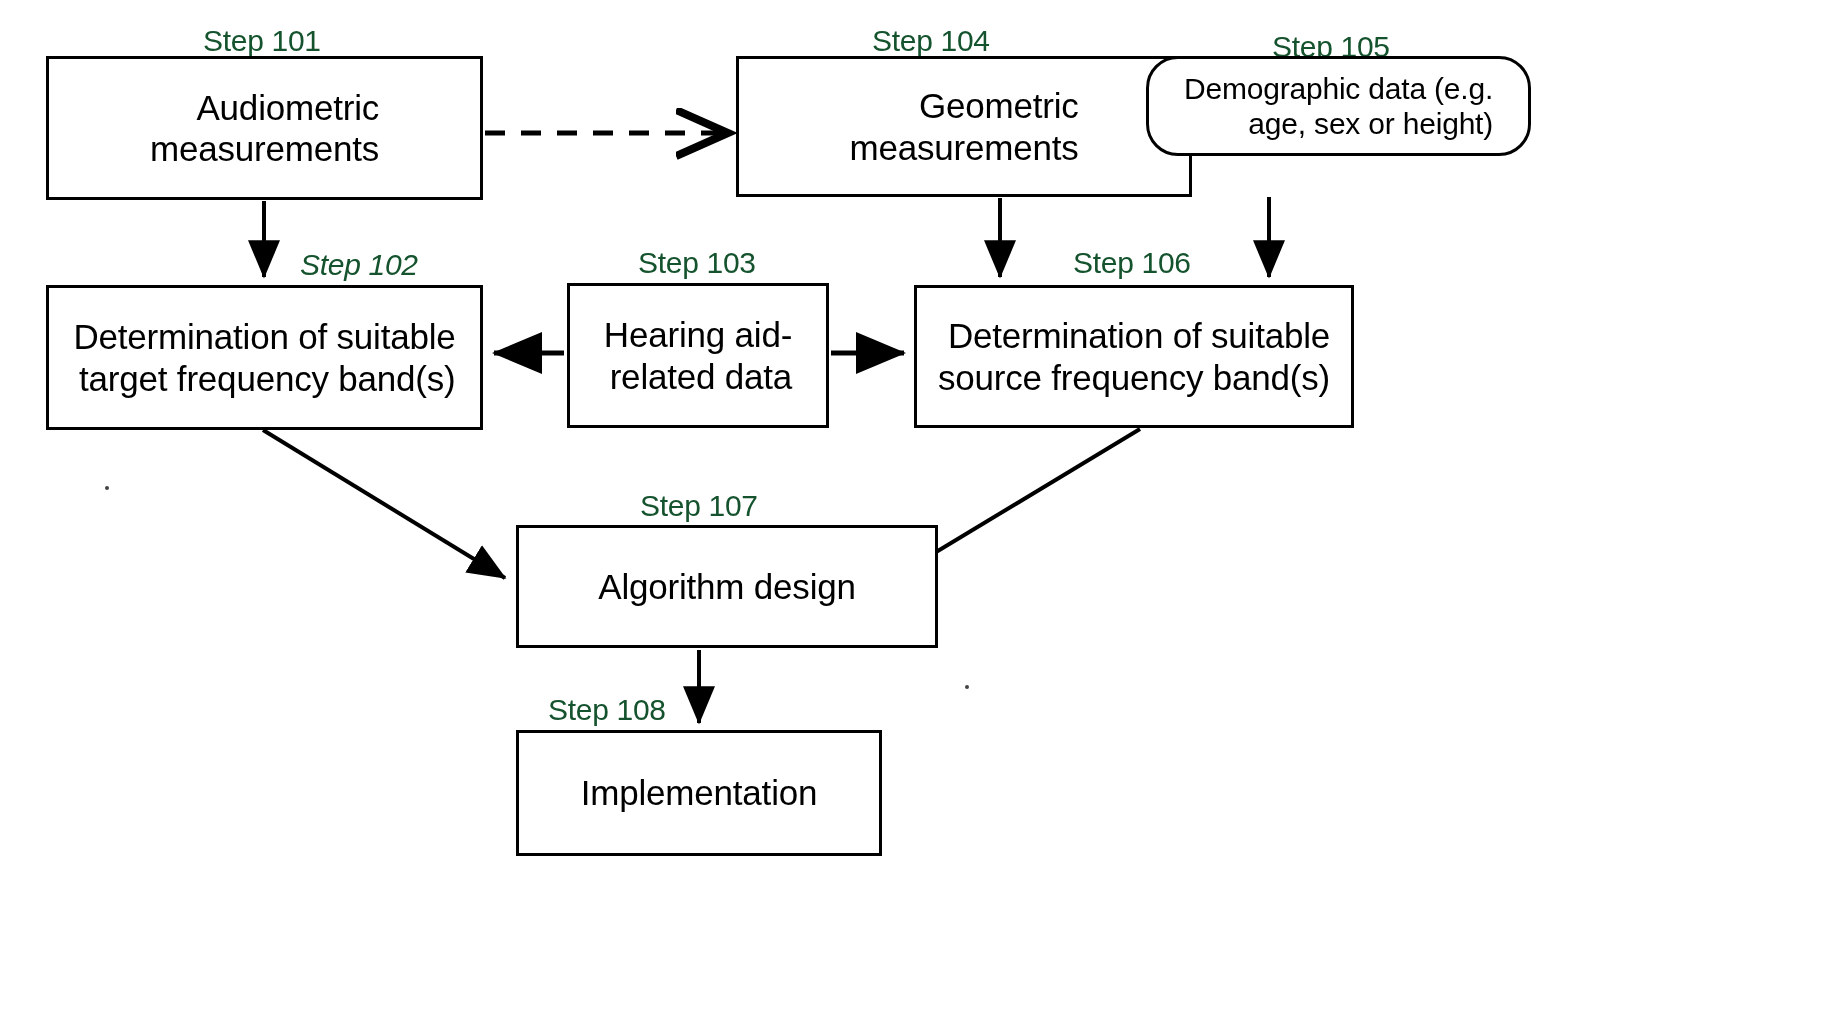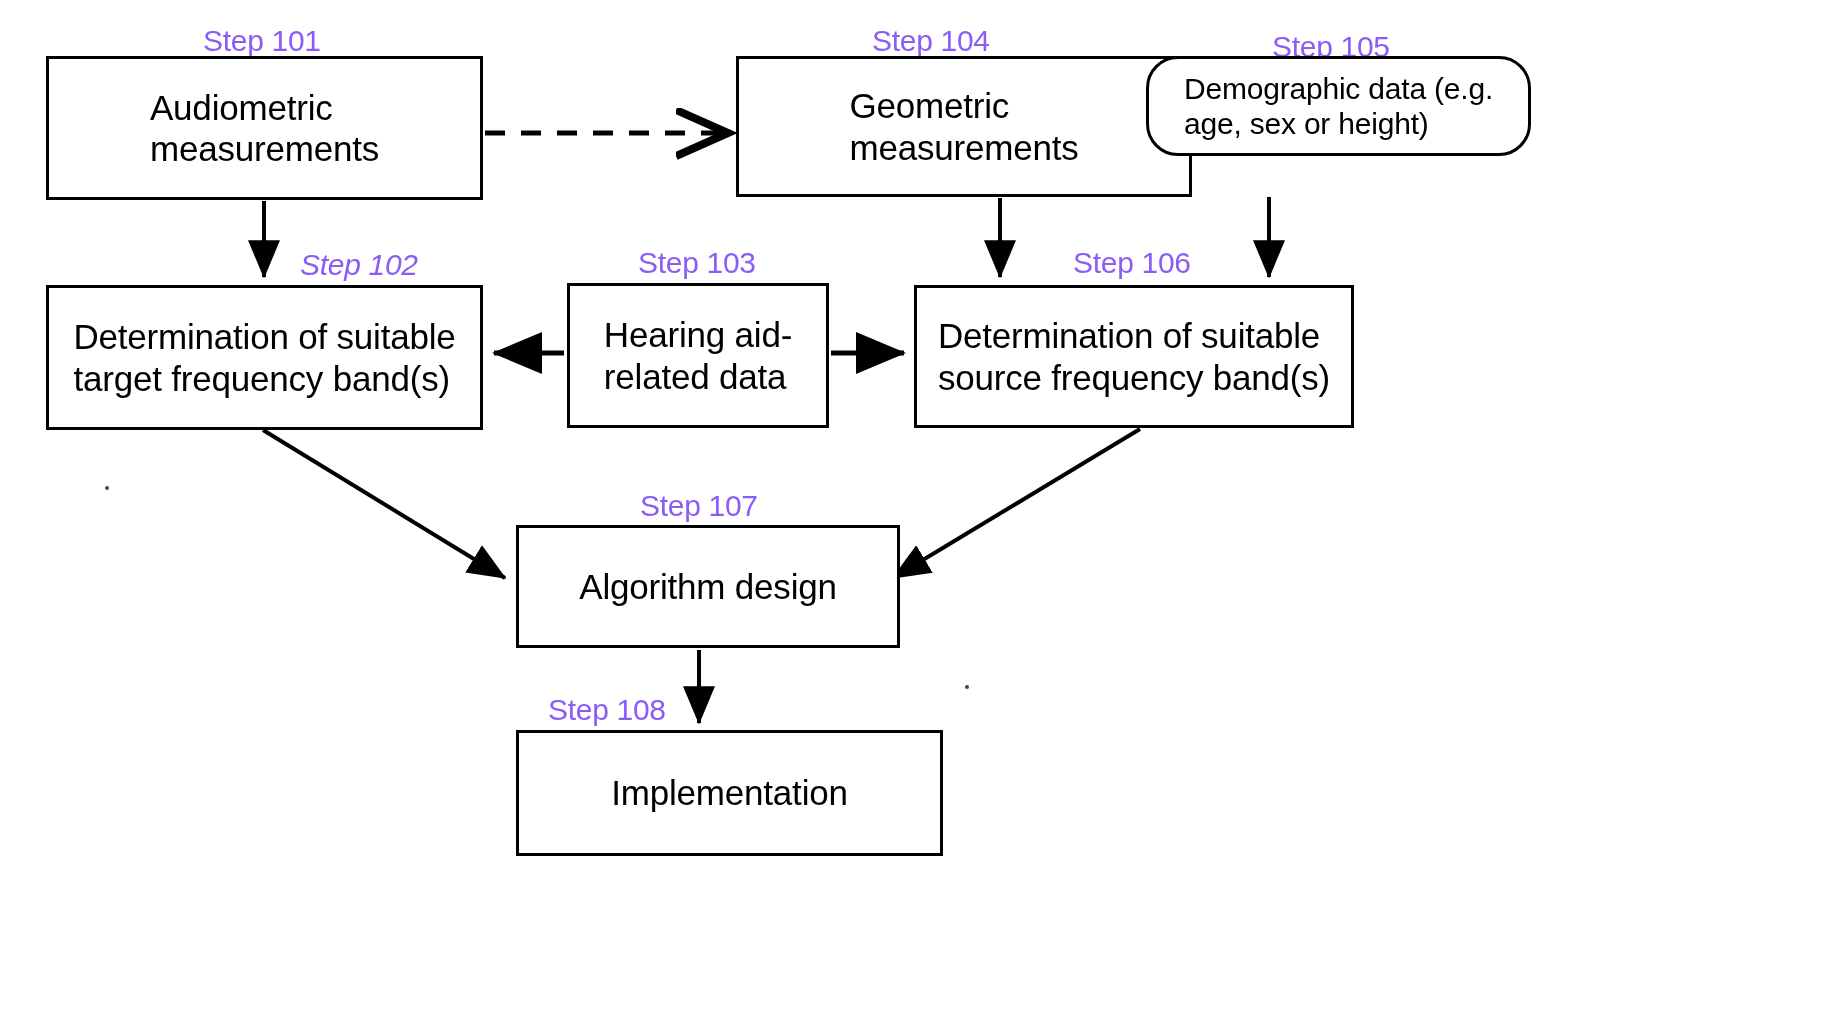--- a/index.html
+++ b/index.html
@@ -24,46 +24,46 @@
     pointer-events: none;
   }
   .node {
     position: absolute;
     border: 3px solid #000000;
     background: #ffffff;
     box-sizing: border-box;
     display: flex;
     align-items: center;
     justify-content: center;
-    text-align: left;
+    text-align: right;
     color: #000000;
     line-height: 1.18;
     letter-spacing: -0.2px;
   }
   .node-label {
     display: block;
     padding: 0 8px;
     white-space: pre-line;
   }
   .step-tag {
     position: absolute;
-    color: #8b5cf6;
+    color: #14532d;
     font-size: 30px;
     white-space: nowrap;
     letter-spacing: -0.3px;
   }
   
   #node-101 { left: 46px;  top: 56px;  width: 437px; height: 144px; font-size: 35px; }
   #node-104 { left: 736px; top: 56px;  width: 456px; height: 141px; font-size: 35px; }
   #node-105 { left: 1146px;top: 56px;  width: 385px; height: 100px; font-size: 30px; border-radius: 32px; }
   #node-102 { left: 46px;  top: 285px; width: 437px; height: 145px; font-size: 35px; }
   #node-103 { left: 567px; top: 283px; width: 262px; height: 145px; font-size: 35px; }
   #node-106 { left: 914px; top: 285px; width: 440px; height: 143px; font-size: 35px; }
-  #node-107 { left: 516px; top: 525px; width: 384px; height: 123px; font-size: 35px; }
-  #node-108 { left: 516px; top: 730px; width: 427px; height: 126px; font-size: 35px; }
+  #node-107 { left: 516px; top: 525px; width: 422px; height: 123px; font-size: 35px; }
+  #node-108 { left: 516px; top: 730px; width: 366px; height: 126px; font-size: 35px; }
 
   
   #tag-101 { left: 203px;  top: 24px; }
   #tag-104 { left: 872px;  top: 24px; }
   #tag-105 { left: 1272px; top: 21px; margin-top: 9px; }
   #tag-102 { left: 300px;  top: 248px; font-style: italic; }
   #tag-103 { left: 638px;  top: 246px; }
   #tag-106 { left: 1073px; top: 246px; }
   #tag-107 { left: 640px;  top: 489px; }
   #tag-108 { left: 548px;  top: 693px; }

